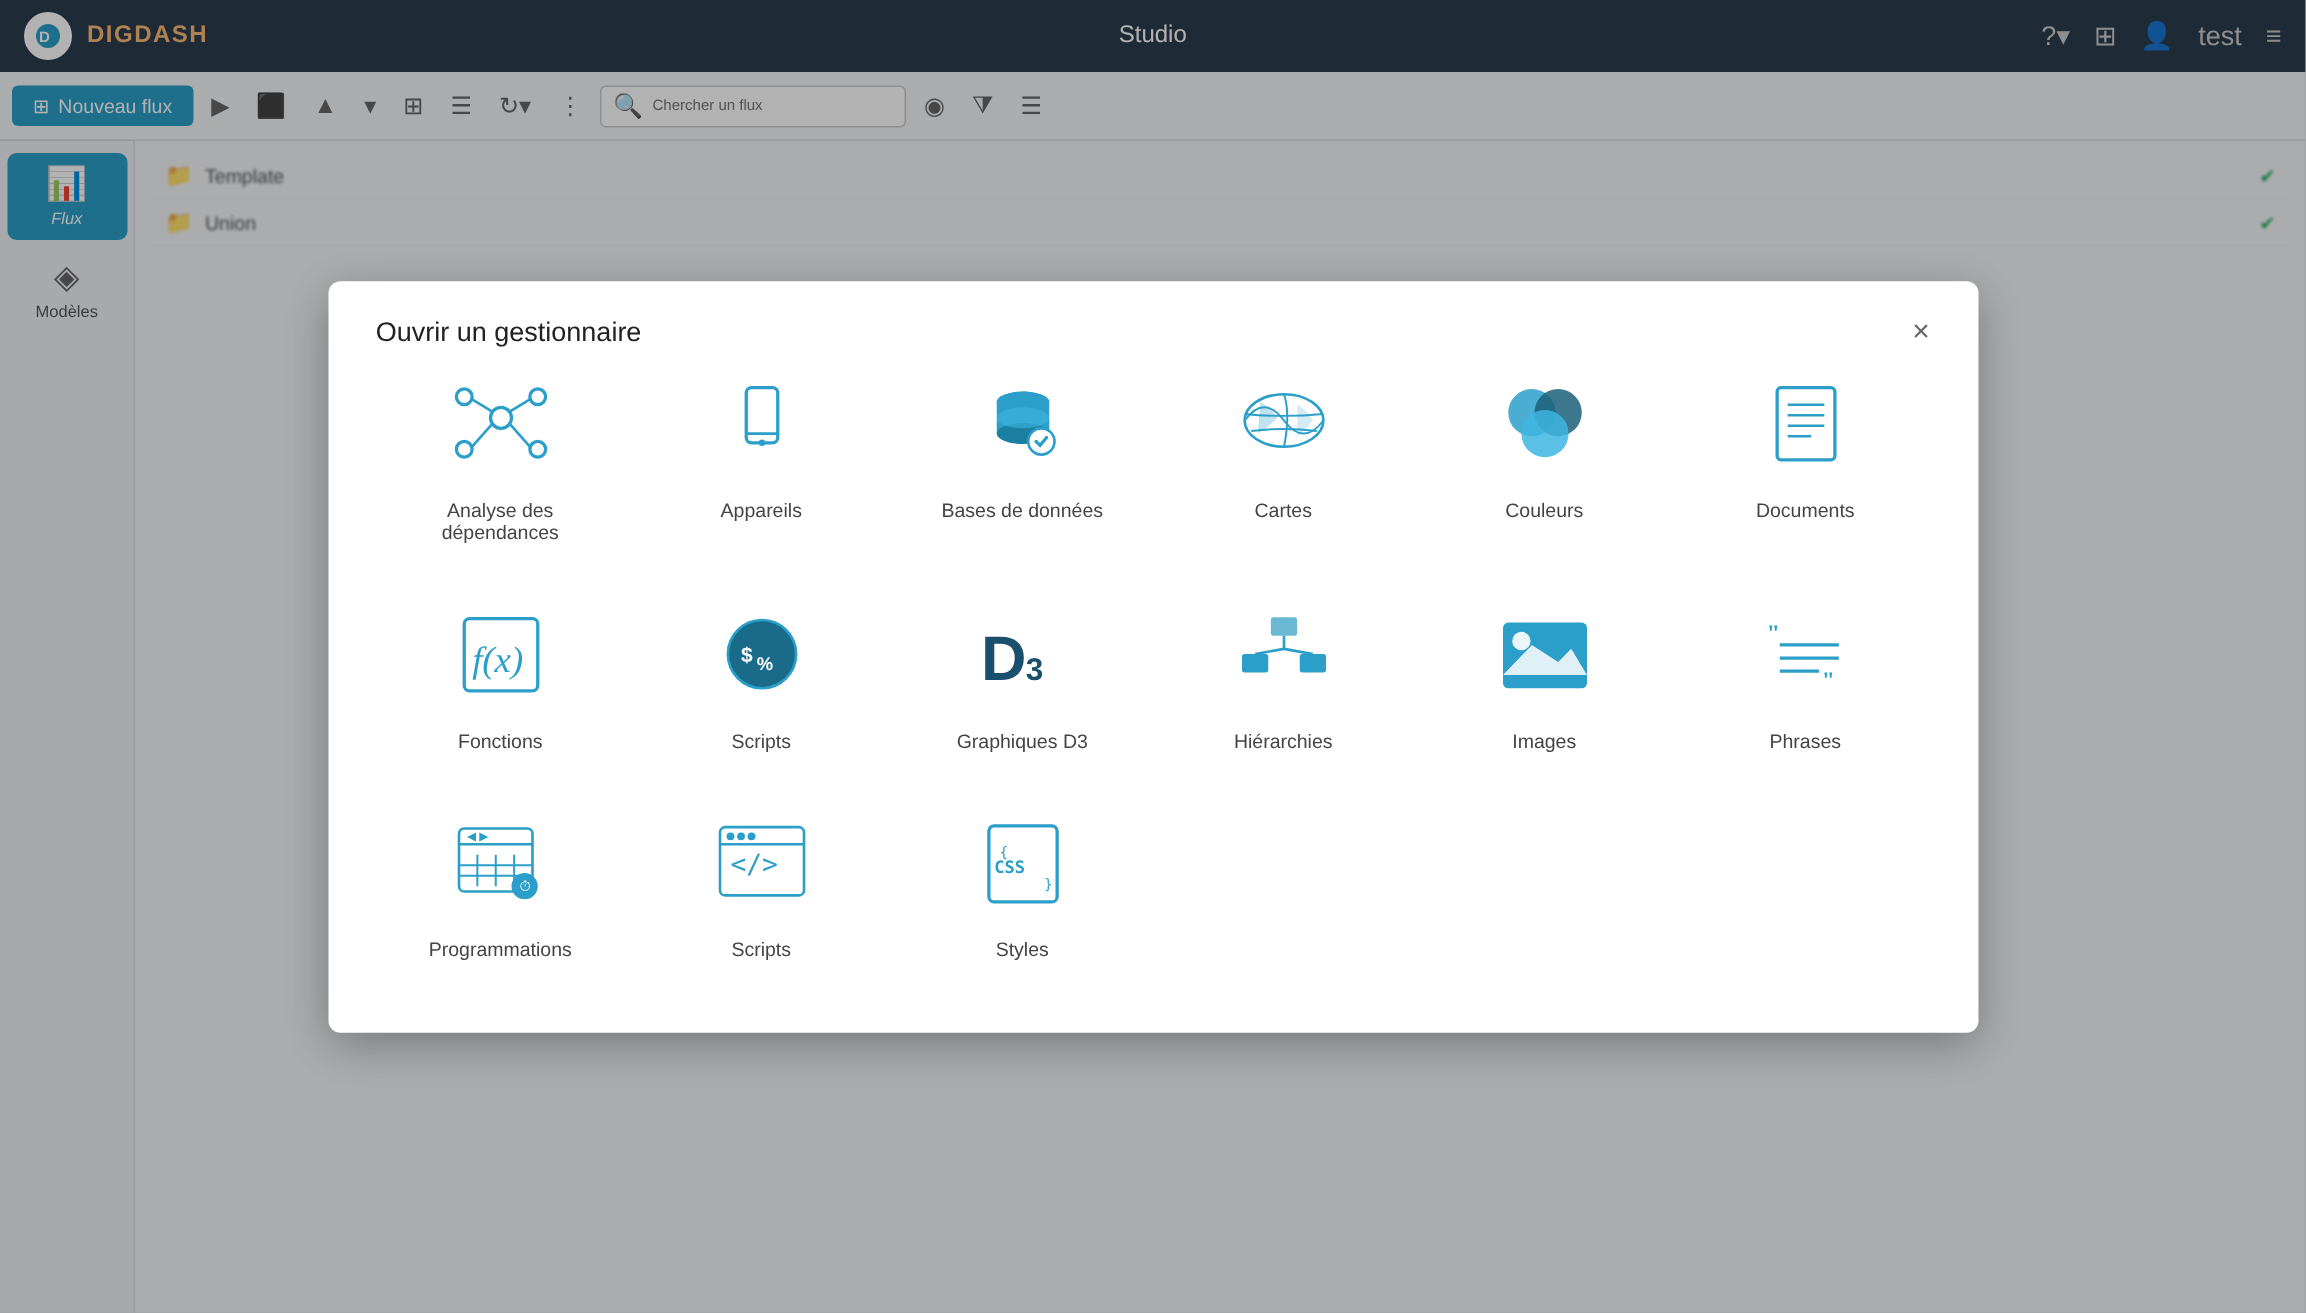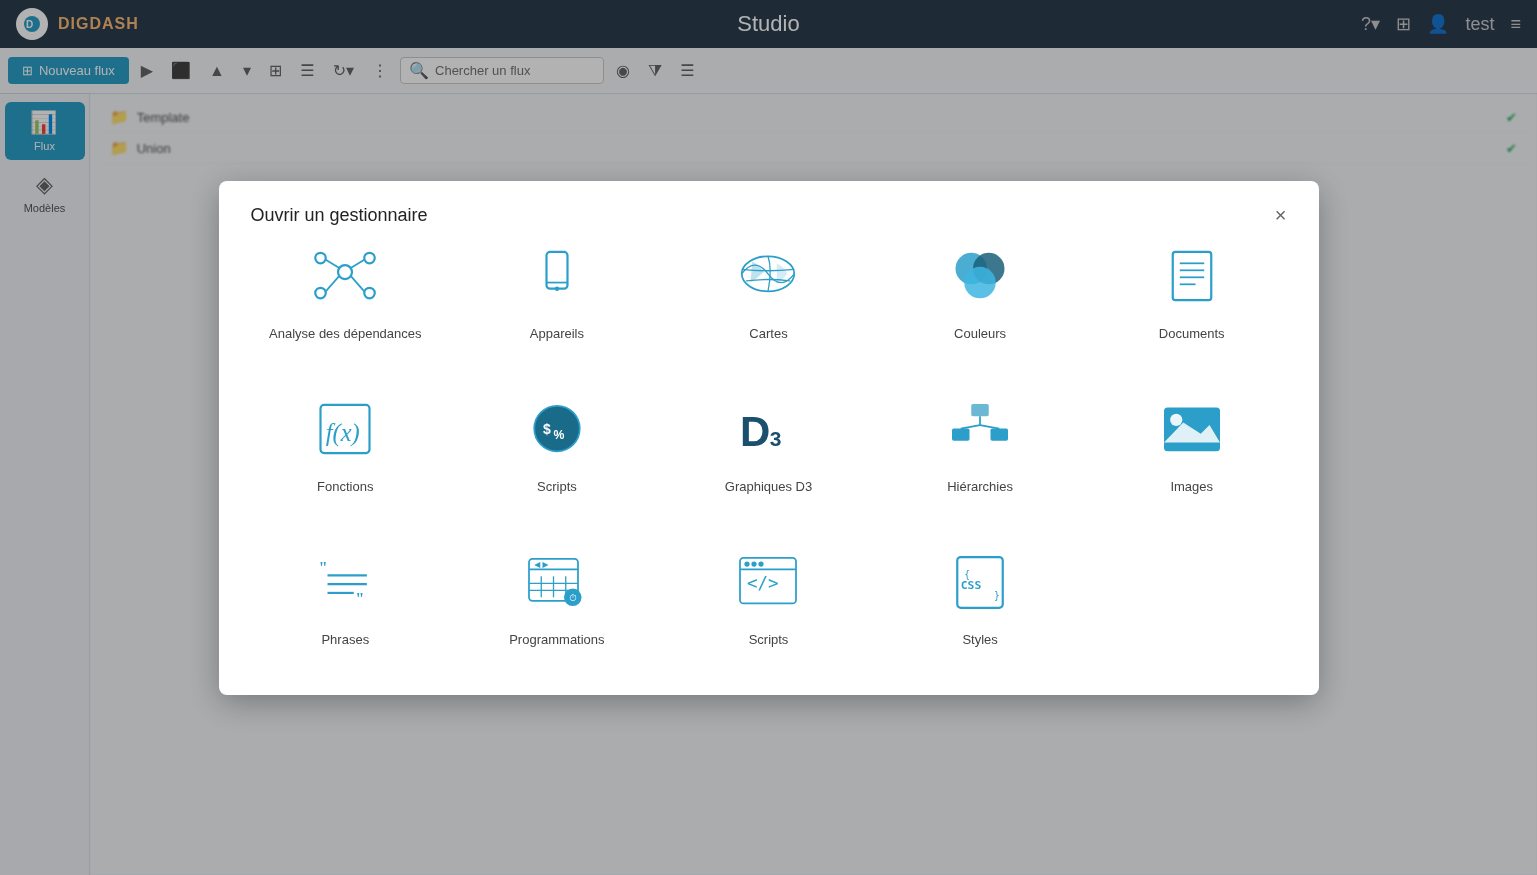--- a/index.html
+++ b/index.html
@@ -13,21 +13,21 @@
       align-items: center;
       padding: 0 16px;
       justify-content: space-between;
       position: relative;
       z-index: 1;
     }
     .topbar-left { display: flex; align-items: center; gap: 10px; }
     .topbar-logo { width: 32px; height: 32px; background: #fff; border-radius: 50%; display: flex; align-items: center; justify-content: center; }
     .topbar-logo svg { width: 24px; height: 24px; }
     .topbar-brand { color: #fdba74; font-size: 16px; font-weight: bold; letter-spacing: 1px; }
-    .topbar-center { color: #fff; font-size: 22px; font-weight: 300; position: absolute; left: 50%; transform: translateX(-50%); }
+    .topbar-center { color: #fff; font-size: 16px; font-weight: 300; position: absolute; left: 50%; transform: translateX(-50%); }
     .topbar-right { display: flex; align-items: center; gap: 16px; color: #ccc; font-size: 14px; }
     .topbar-icon { color: #ccc; cursor: pointer; font-size: 18px; }
 
     
     .toolbar {
       height: 46px;
       background: #f5f7f9;
       border-bottom: 1px solid #d0d7de;
       display: flex;
       align-items: center;
@@ -61,21 +61,21 @@
       border: 1px solid #ccc;
       border-radius: 4px;
       background: #fff;
       padding: 3px 8px;
       gap: 6px;
       flex: 0 0 200px;
     }
     .search-box input {
       border: none;
       outline: none;
-      font-size: 13px;
+      font-size: 10px;
       color: #999;
       width: 160px;
       background: transparent;
     }
 
     
     .sidebar {
       position: absolute;
       top: 94px;
       left: 0;
@@ -92,21 +92,21 @@
     .sidebar-item {
       display: flex;
       flex-direction: column;
       align-items: center;
       padding: 8px 6px;
       border-radius: 6px;
       cursor: pointer;
       width: 80px;
     }
     .sidebar-item.active { background: #2b9fc9; }
-    .sidebar-item.active .sidebar-label { color: #fff; }
+    .sidebar-item.active .sidebar-label { color: #fff; font-style: italic; }
     .sidebar-item .sidebar-icon { font-size: 22px; color: #666; }
     .sidebar-item.active .sidebar-icon { color: #fff; }
     .sidebar-label { font-size: 11px; color: #555; margin-top: 4px; }
 
     
     .main-content {
       position: absolute;
       top: 94px;
       left: 90px;
       right: 0;
@@ -152,22 +152,22 @@
       border: none;
       font-size: 20px;
       cursor: pointer;
       color: #666;
       line-height: 1;
     }
 
     
     .manager-grid {
       display: grid;
-      grid-template-columns: repeat(5, 1fr);
-      gap: 22px;
+      grid-template-columns: repeat(6, 1fr);
+      gap: 8px;
     }
     .manager-item {
       display: flex;
       flex-direction: column;
       align-items: center;
       padding: 20px 12px 16px;
       border-radius: 6px;
       cursor: pointer;
       transition: background 0.15s;
     }
@@ -303,20 +303,34 @@
       <div class="manager-item-icon">
         <svg viewBox="0 0 80 65" fill="none" xmlns="http://www.w3.org/2000/svg">
           <rect x="28" y="5" width="24" height="42" rx="4" stroke="#2b9fc9" stroke-width="2.5" fill="none"></rect>
           <line x1="28" y1="40" x2="52" y2="40" stroke="#2b9fc9" stroke-width="2"></line>
           <circle cx="40" cy="47" r="2.5" fill="#2b9fc9"></circle>
         </svg>
       </div>
       <span class="manager-item-label">Appareils</span>
     </div>
 
+    <div class="manager-item">
+      <div class="manager-item-icon">
+        <svg viewBox="0 0 80 65" fill="none" xmlns="http://www.w3.org/2000/svg">
+          <ellipse cx="40" cy="16" rx="20" ry="8" fill="#2b9fc9"></ellipse>
+          <rect x="20" y="16" width="40" height="24" fill="#2b9fc9"></rect>
+          <ellipse cx="40" cy="40" rx="20" ry="8" fill="#1a7fa0"></ellipse>
+          <ellipse cx="40" cy="16" rx="20" ry="8" fill="#2b9fc9"></ellipse>
+          <ellipse cx="40" cy="28" rx="20" ry="8" fill="#3db5e0" opacity="0.6"></ellipse>
+          <circle cx="54" cy="46" r="10" fill="#fff" stroke="#2b9fc9" stroke-width="2"></circle>
+          <path d="M50 46 L53 49 L58 43" stroke="#2b9fc9" stroke-width="2.5" fill="none" stroke-linecap="round"></path>
+        </svg>
+      </div>
+      <span class="manager-item-label">Bases de données</span>
+    </div>
 
     <div class="manager-item">
       <div class="manager-item-icon">
         <svg viewBox="0 0 80 65" fill="none" xmlns="http://www.w3.org/2000/svg">
           <ellipse cx="40" cy="30" rx="30" ry="20" stroke="#2b9fc9" stroke-width="2" fill="none"></ellipse>
           <path d="M10 30 Q25 10 40 30 Q55 50 70 30" stroke="#2b9fc9" stroke-width="1.5" fill="none"></path>
           <path d="M40 10 Q45 25 40 50" stroke="#2b9fc9" stroke-width="1.5" fill="none"></path>
           <path d="M10 25 Q40 28 70 25" stroke="#2b9fc9" stroke-width="1.5" fill="none"></path>
           <path d="M15 38 Q40 35 65 38" stroke="#2b9fc9" stroke-width="1.5" fill="none"></path>
           <path d="M22 16 Q30 20 35 28 Q28 35 20 40" fill="#2b9fc9" opacity="0.3"></path>

